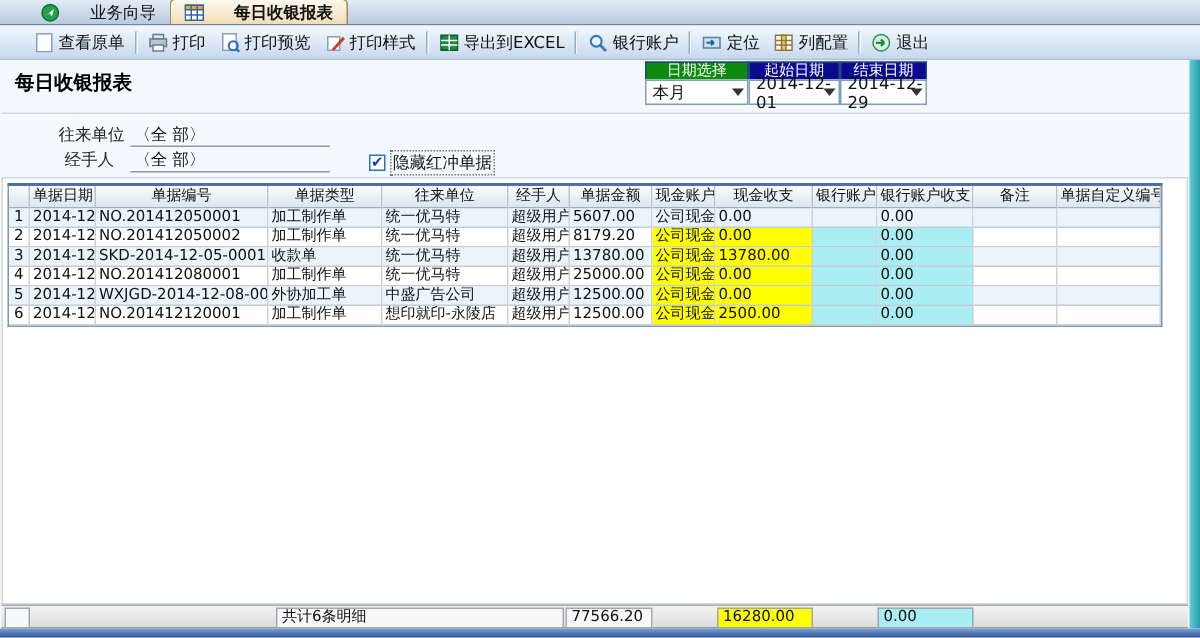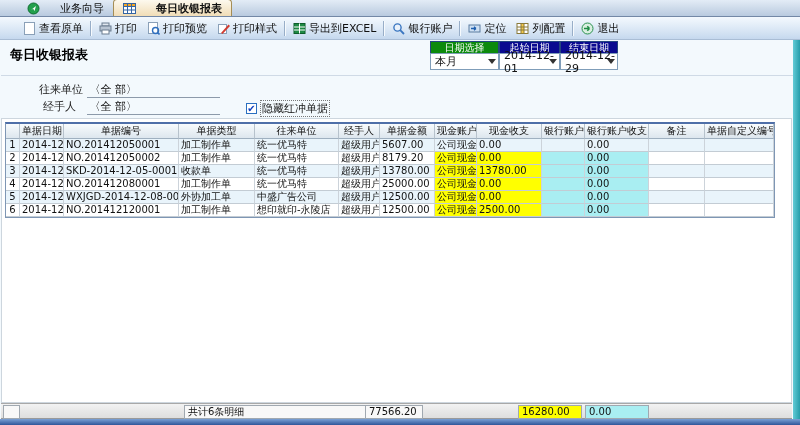--- a/index.html
+++ b/index.html
@@ -61,22 +61,22 @@
   .gc.y{background:#ffff00;}
   .gc.b{background:#a9eef2;}
   
   .sumbar{position:absolute;left:1px;top:363px;width:791px;height:16px;
           background:linear-gradient(#f2f2f2,#dedede);border-top:1px solid #a8a8a8;
           border-bottom:1px solid #9a9a9a;box-sizing:border-box;}
   .scell{position:absolute;top:1px;height:12px;line-height:12px;font-size:10px;padding:0 3px;
          border:1px solid #a0a8b0;background:#f8f8f8;overflow:hidden;white-space:nowrap;box-sizing:content-box;}
   .s-num{left:2px;width:9px;}
   .s-count{left:183px;width:184px;}
-  .s-amount{left:364px;width:50px;}
-  .s-cash{left:477px;width:56px;background:#ffff00;margin-left:40px;}
+  .s-amount{left:376px;width:50px;}
+  .s-cash{left:477px;width:56px;background:#ffff00;}
   .s-bank{left:584px;width:56px;background:#a9eef2;}
   
   .rstrip{position:absolute;left:793px;top:0px;width:7px;height:379px;
           background:linear-gradient(90deg,#62cbd6,#269daa);}
   .bstrip{position:absolute;left:0;top:379px;width:800px;height:6px;
           background:linear-gradient(#7ba1d5,#2f5599);}
 </style>
 </head>
 <body>
 

